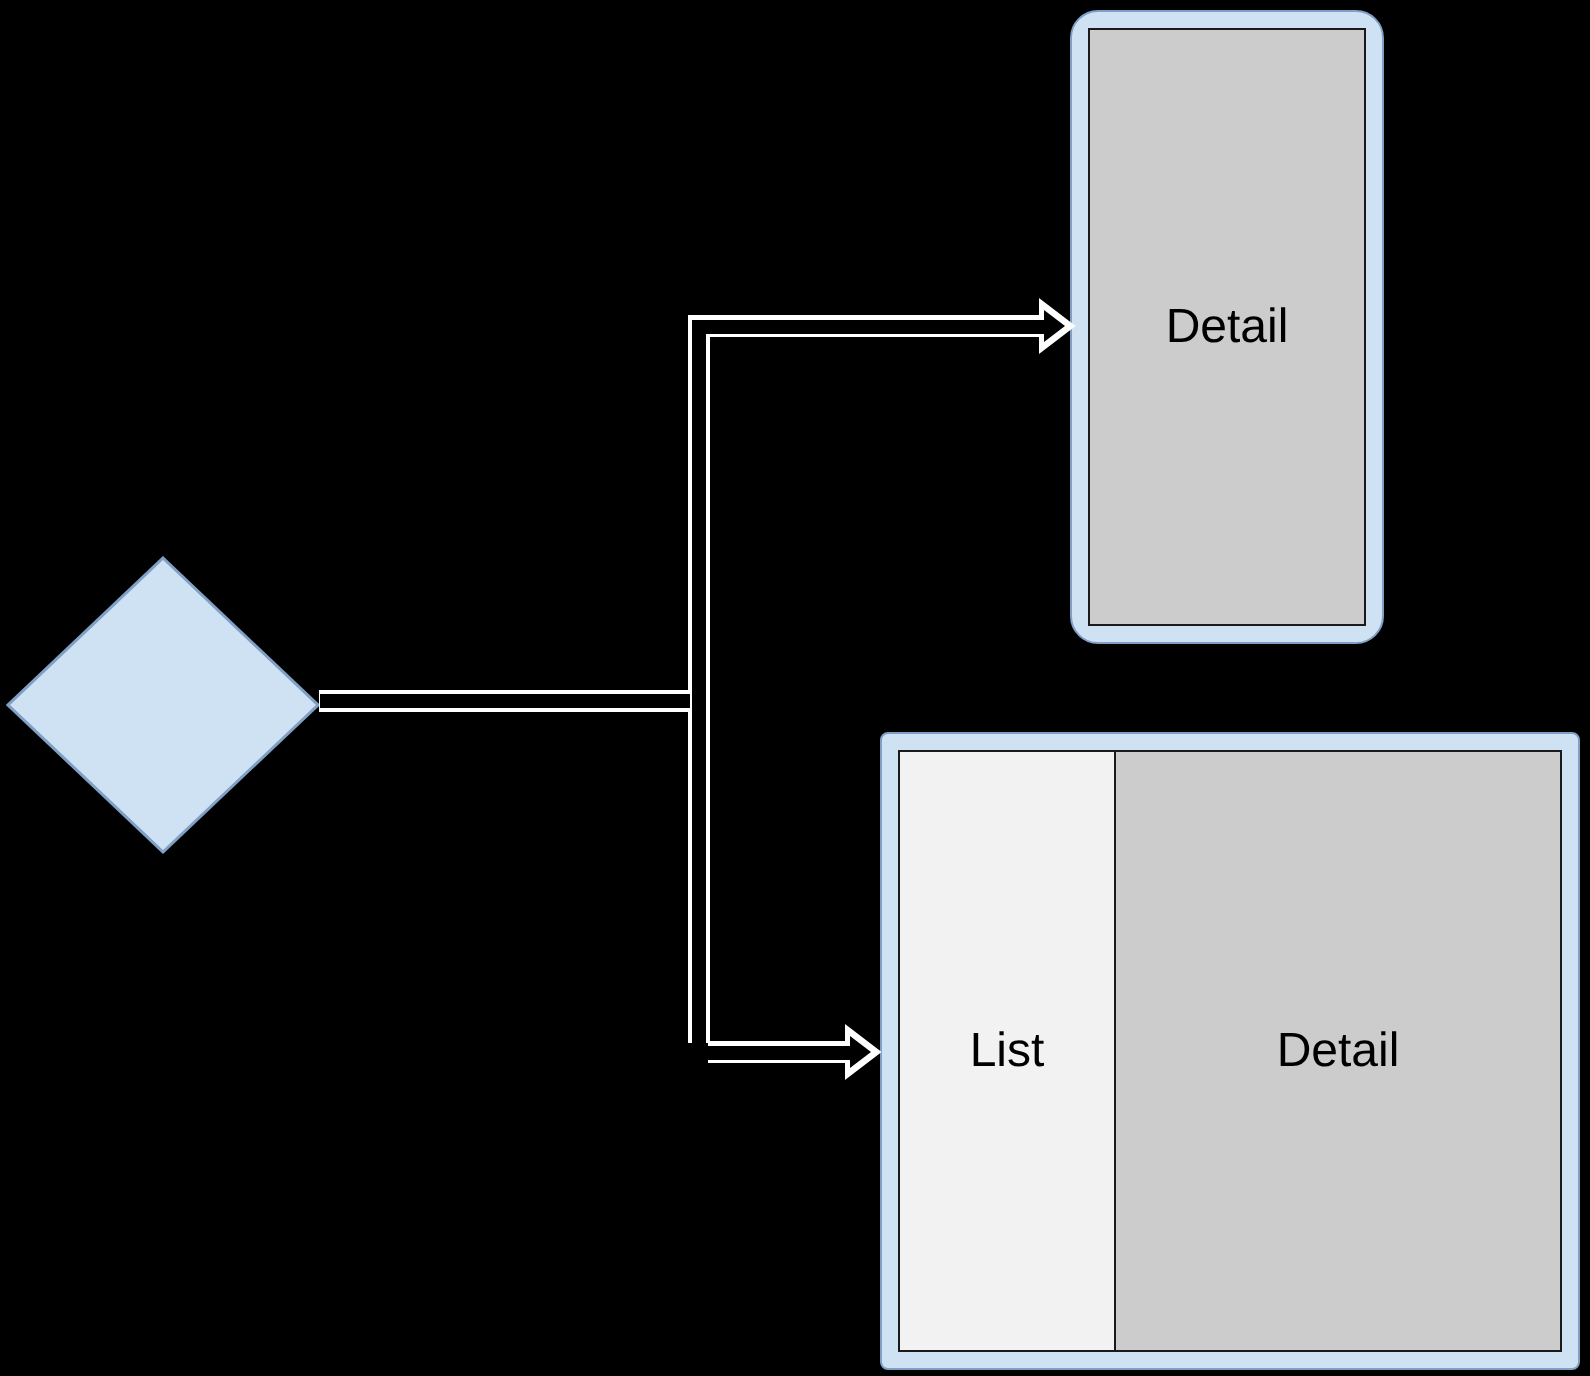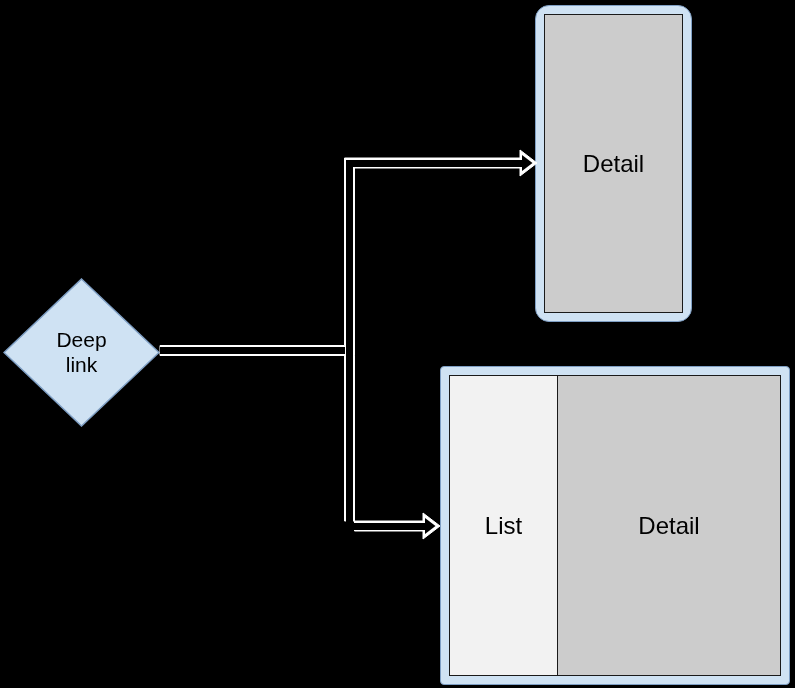--- a/index.html
+++ b/index.html
@@ -144,24 +144,20 @@
       </div>
       <div id="tablet-detail-pane" class="pane">
         <span class="pane-label">Detail</span>
       </div>
     </div>
   </div>
 
   <svg id="diamond-shape" viewBox="0 0 157 149">
     <polygon points="78.5,1 156,74.5 78.5,148 1,74.5" fill="#cfe2f3" stroke="#7f9fc4" stroke-width="1.5"></polygon>
   </svg>
-  <div id="diamond-label">
-    <span>Deep</span>
-    <span>link</span>
-  </div>
 
   <svg id="connectors" viewBox="0 0 795 688">
 
     <g>
       <path d="M 160 345.5
                L 344.5 345.5
                L 344.5 158
                L 520 158
                L 520 150
                L 537 163

